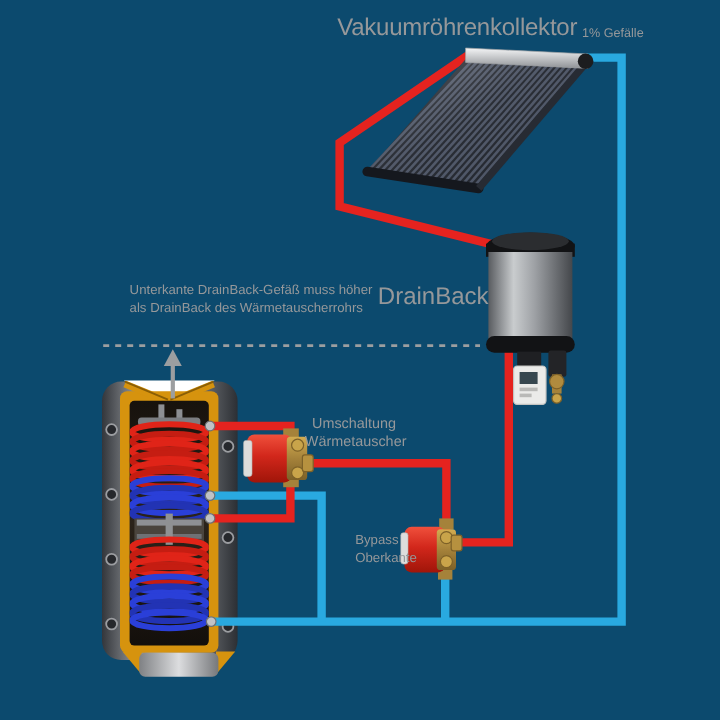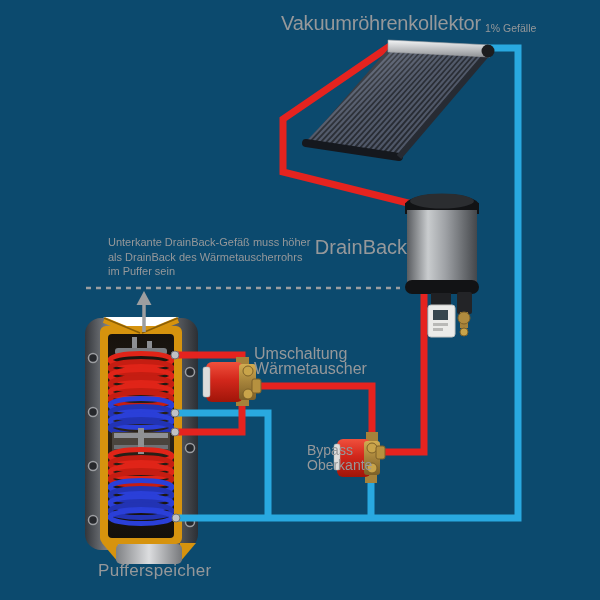--- a/index.html
+++ b/index.html
@@ -6,22 +6,22 @@
   .stage{
     position:relative;width:600px;height:600px;background:#0c4a6e;overflow:hidden;
     font-family:Liberation Sans, sans-serif;
   }
   .stage svg{position:absolute;left:0;top:0;}
   .lbl{position:absolute;color:#96989a;}
   .lbl-title{left:281px;top:12px;font-size:20px;letter-spacing:-0.2px;}
   .lbl-slope{left:470px;top:22px;font-size:10.5px;margin-left:15px;}
   .lbl-drainback{left:301px;top:236px;width:120px;text-align:center;font-size:20px;line-height:22px;}
   .lbl-note{left:108px;top:235px;font-size:11px;line-height:14.5px;}
-  .lbl-valve1{left:254px;top:346px;width:82px;text-align:center;font-size:16px;line-height:15px;}
-  .lbl-valve2{left:307px;top:443px;font-size:14px;line-height:15px;}
+  .lbl-valve1{left:254px;top:346px;width:82px;text-align:center;font-size:12px;line-height:15px;}
+  .lbl-valve2{left:296px;top:443px;font-size:11px;line-height:15px;}
   .lbl-tank{left:98px;top:561px;font-size:17px;letter-spacing:0.3px;}
   .block{display:block;}
 </style>
 </head>
 <body>
 
 <div class="stage">
 
   <svg width="600" height="600" viewBox="0 0 600 600">
     <defs>
@@ -240,31 +240,29 @@
       <polygon points="144,291 136.5,305 151.5,305" fill="#9c9ea0"></polygon>
     </g>
   </svg>
 
   <div class="lbl lbl-title">Vakuumröhrenkollektor</div>
   <div class="lbl lbl-slope">1% Gefälle</div>
 
   <div class="lbl lbl-note">
     <span class="block">Unterkante DrainBack-Gefäß muss höher</span>
     <span class="block">als DrainBack des Wärmetauscherrohrs</span>
-    <span class="block">im Puffer sein</span>
   </div>
 
   <div class="lbl lbl-drainback">
     <span class="block">DrainBack</span>
   </div>
 
   <div class="lbl lbl-valve1">
     <span class="block">Umschaltung</span>
     <span class="block">Wärmetauscher</span>
   </div>
 
   <div class="lbl lbl-valve2">
     <span class="block">Bypass</span>
     <span class="block">Oberkante</span>
   </div>
 
-  <div class="lbl lbl-tank">Pufferspeicher</div>
 </div>
 
 </body></html>

